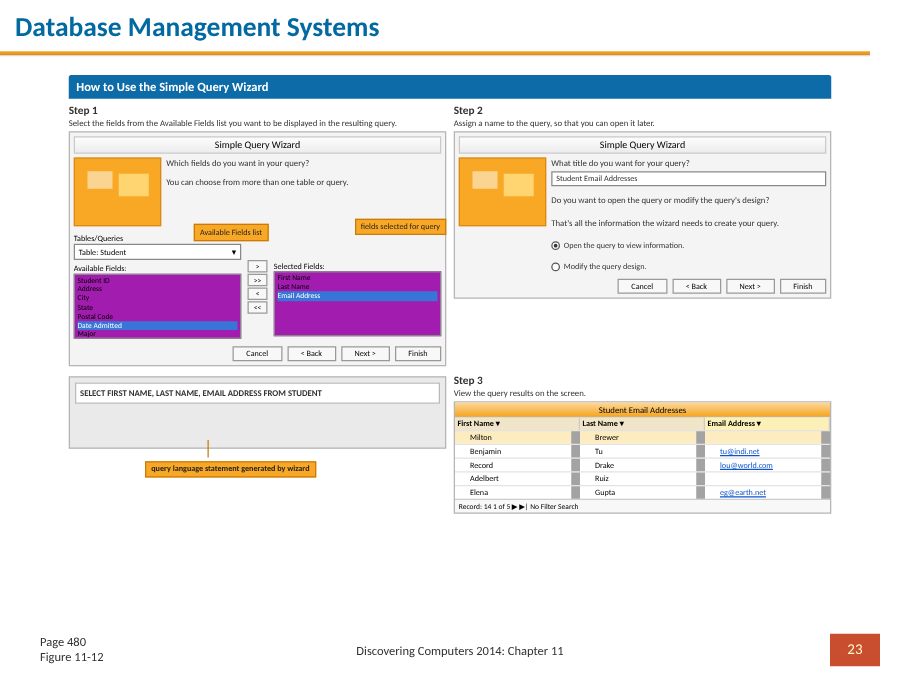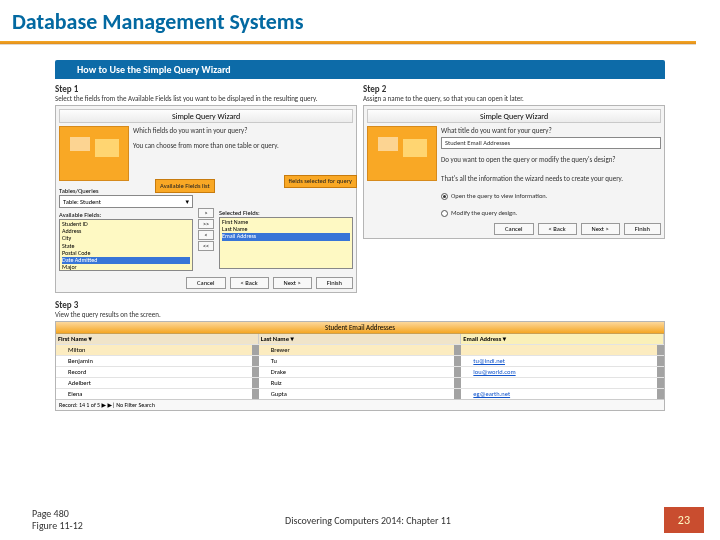--- a/index.html
+++ b/index.html
@@ -1,38 +1,38 @@
 <!DOCTYPE html>
 <html><head>
 <meta charset="utf-8">
 <style>
   * { box-sizing: border-box; margin: 0; padding: 0; }
   body { width: 720px; height: 540px; font-family: Calibri, Arial, sans-serif; background: #fff; overflow: hidden; position: relative; }
   .slide { width: 100%; height: 100%; position: relative; }
   .title { font-size: 22px; color: #0369a1; font-weight: 600; padding: 8px 12px 2px; }
   .orange-bar { height: 4px; background: linear-gradient(#f5a623,#e08e1c); margin: 4px 24px 0 0; border-bottom: 1px solid #e0d8cf; }
   .content { position: absolute; top: 60px; left: 55px; right: 55px; bottom: 48px; background: #fff; }
-  .figure-header { background: #0d6ba8; color: #fff; font-size: 10px; padding: 3px 22px; border-radius: 2px 2px 0 0; font-weight: 600; }
+  .figure-header { background: #0d6ba8; color: #fff; font-size: 10px; padding: 3px 6px; border-radius: 2px 2px 0 0; font-weight: 600; }
   .steps { display: flex; gap: 6px; margin-top: 4px; }
   .step { flex: 1; }
   .step-label { font-size: 9px; font-weight: 700; color: #333; }
   .step-desc { font-size: 7px; color: #333; margin-bottom: 2px; }
   .wizard-box { border: 1px solid #b5b5b5; background: #f4f4f4; padding: 3px; }
   .wizard-title { text-align: center; font-size: 8px; background: linear-gradient(#fdfdfd,#ececec); border: 1px solid #c9c9c9; padding: 1px; }
   .wizard-body { display: flex; gap: 4px; margin-top: 3px; }
   .wizard-icon { width: 70px; height: 55px; background: #f9a825; border: 1px solid #d68a1c; position: relative; }
   .wizard-icon::before { content:""; position:absolute; top:10px; left:10px; width:20px; height:14px; background:#fff; opacity:.5; }
   .wizard-icon::after { content:""; position:absolute; top:12px; left:35px; width:24px; height:18px; background:#ffd571; }
   .wizard-text { font-size: 7px; color: #333; flex: 1; }
   .fields-area { display: flex; gap: 4px; margin-top: 6px; font-size: 6.5px; position: relative; }
   .col { flex: 1; }
   .label-sm { font-size: 6.5px; }
   .dropdown { border: 1px solid #888; background: #fff; padding: 1px 3px; font-size: 6.5px; display: flex; justify-content: space-between; align-items: center; }
   .dropdown::after { content: "▾"; font-size: 7px; }
-  .listbox { border: 1px solid #888; background: #fef9c3; height: 52px; padding: 1px 2px; font-size: 6px; line-height: 1.2; overflow: hidden; }
+  .listbox { border: 1px solid #888; background: #a21caf; height: 52px; padding: 1px 2px; font-size: 6px; line-height: 1.2; overflow: hidden; }
   .listbox .hl { background: #3875d7; color: #fff; }
   .xfer-btns { display: flex; flex-direction: column; gap: 1px; align-items: center; justify-content: center; width: 18px; }
   .xfer-btns div { border: 1px solid #999; background: #f8f8f8; width: 16px; height: 10px; font-size: 6px; text-align: center; line-height: 9px; }
   .callout { position: absolute; background: #f9a825; border: 1px solid #c77b0e; font-size: 6.5px; padding: 2px 4px; color: #222; white-space: nowrap; z-index: 3; }
   .callout-line { position: absolute; background: #c77b0e; z-index: 2; }
   .wizard-btns { display: flex; justify-content: flex-end; gap: 4px; margin-top: 6px; }
   .wizard-btns div { border: 1px solid #999; background: #f8f8f8; padding: 1px 10px; font-size: 6.5px; }
   .input-line { border: 1px solid #888; background: #fff; padding: 1px 3px; font-size: 6.5px; margin-top: 2px; }
   .radio-row { display: flex; align-items: center; gap: 3px; font-size: 6.5px; margin-top: 9px; }
   .radio { width: 7px; height: 7px; border: 1px solid #555; border-radius: 50%; background: #fff; display: inline-block; position: relative; }
@@ -152,20 +152,27 @@
             <div>Cancel</div>
             <div>&lt; Back</div>
             <div>Next &gt;</div>
             <div>Finish</div>
           </div>
         </div>
       </div>
     </div>
 
     <div class="step3-row">
+      <div class="sql-box">
+        <div class="sql-panel">
+          <div style="background:#fff; border:1px solid #bbb; padding:3px;">SELECT FIRST NAME, LAST NAME, EMAIL ADDRESS FROM STUDENT</div>
+          <div class="callout" style="bottom:-24px; left:60px; text-align:center; line-height:1.1">query language statement generated by wizard</div>
+          <div class="callout-line" style="left:110px; bottom:-8px; width:1px; height:14px"></div>
+        </div>
+      </div>
       <div class="results-panel">
         <div class="step-label">Step 3</div>
         <div class="step-desc">View the query results on the screen.</div>
         <div class="datasheet">
           <div class="ds-title">Student Email Addresses</div>
           <div class="ds-head">
             <div><span>First Name</span> ▾</div>
             <div><span>Last Name</span> ▾</div>
             <div><span>Email Address</span> ▾</div>
           </div>

